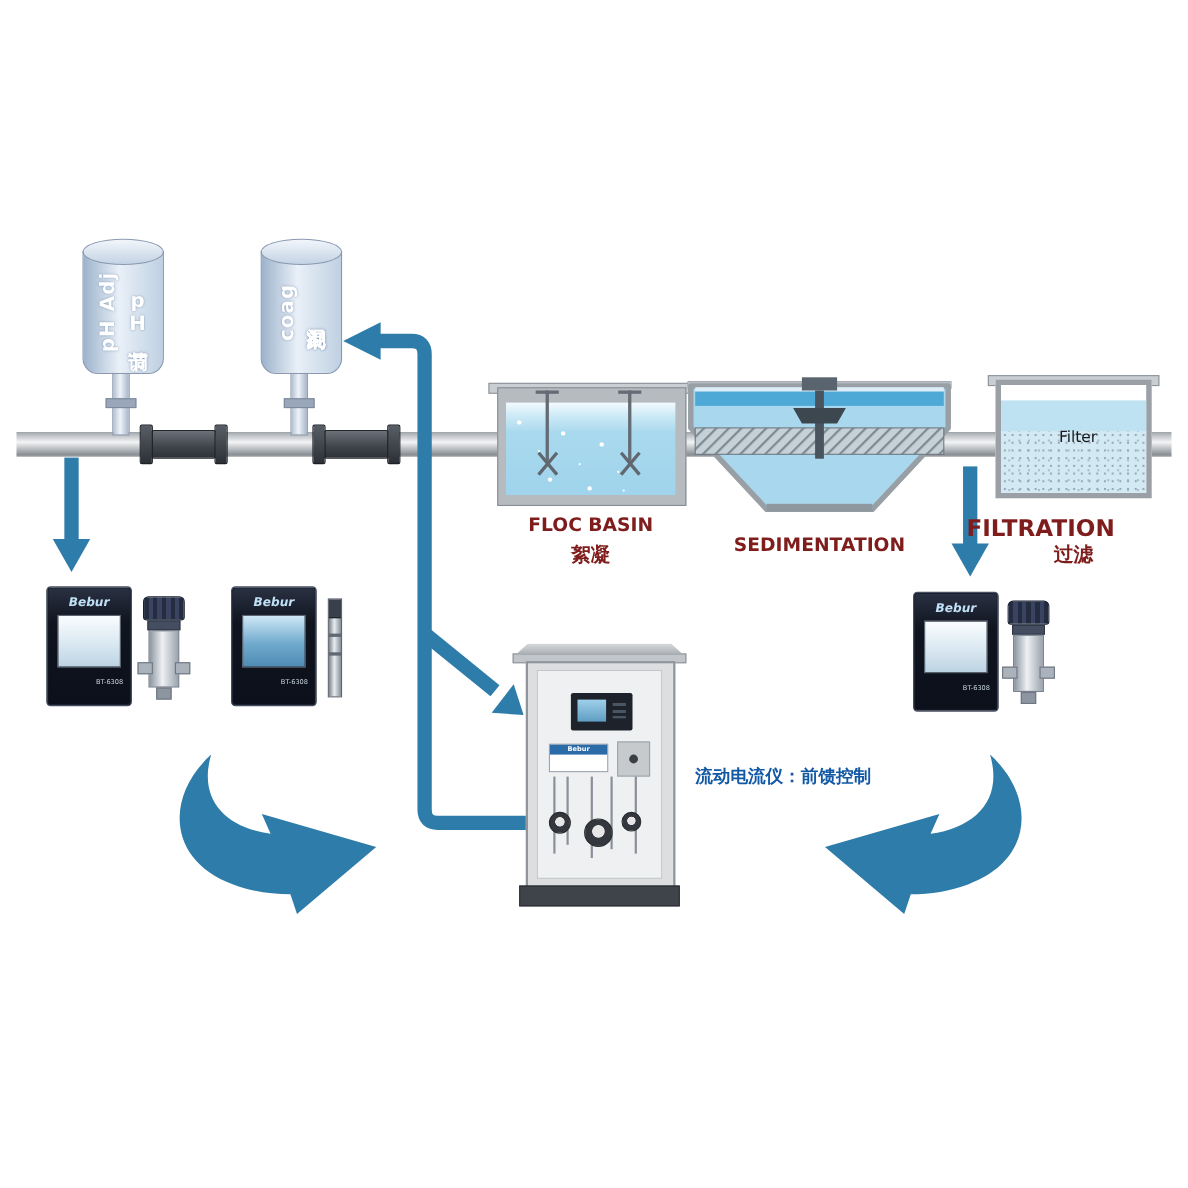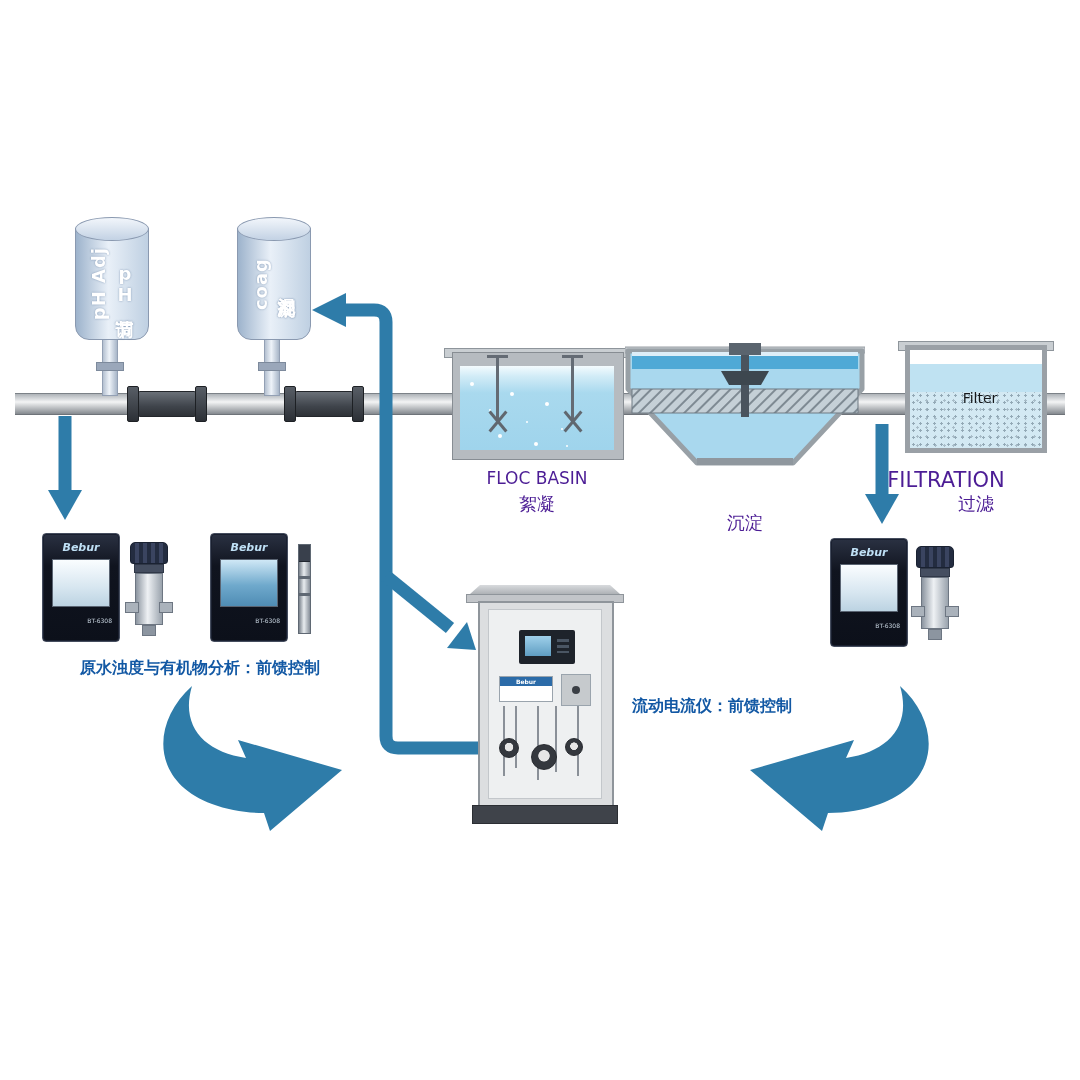--- a/index.html
+++ b/index.html
@@ -19,21 +19,21 @@
   .flange{width:26px;height:7px;background:#9aa7ba;border:1px solid #7d8a9c;}
 
   
   .pipe{height:20px;background:linear-gradient(180deg,#aeb3b8,#f3f4f5 40%,#84898f);border-top:1px solid #7c8288;border-bottom:1px solid #6e7379;}
   .mixer-body{height:24px;background:linear-gradient(180deg,#6a7078,#3f444b 60%,#2e3237),
               repeating-linear-gradient(90deg,transparent 0 6px,rgba(255,255,255,.14) 6px 8px);
               background-blend-mode:normal;border-radius:3px;border:1px solid #23262b;}
   .mixer-flange{width:10px;height:34px;background:linear-gradient(180deg,#585e66,#2c3036);border:1px solid #1d2024;border-radius:2px;}
 
   
-  .blue-label{color:#4c1d95;font-weight:normal;text-align:center;}
+  .blue-label{color:#7f1d1d;font-weight:bold;text-align:center;}
   .floc-frame{width:170px;height:106px;background:#b6bbc0;border:1px solid #878d93;}
   .lip{background:#c9ced2;border:1px solid #8e959b;height:8px;}
   .floc-water{width:154px;height:84px;background:linear-gradient(180deg,#f4fbfe 0,#d2ecf7 12%,#a9d9ee 32%,#9fd4ec 100%);}
   .shaft{width:3px;background:#646b74;}
   .crossbar{width:21px;height:3px;background:#646b74;}
   .blade{position:absolute;width:26px;height:3px;background:#60676f;}
   .bubble{width:4px;height:4px;border-radius:50%;background:#fff;
           box-shadow:18px 26px 0 -1px #fff,40px 10px 0 0 #fff,55px 38px 0 -1px #fff,
                      75px 20px 0 0 #fff,90px 45px 0 -1px #fff,28px 52px 0 0 #fff,
                      108px 30px 0 -1px #fff,64px 60px 0 0 #fff,95px 62px 0 -1px #fff;}
@@ -162,21 +162,21 @@
     <rect x="0" y="12" width="240" height="6" fill="#c3c8cd" stroke="#9aa0a6" stroke-width="1"></rect>
     <polygon points="3,16 237,16 237,54 168,128 72,128 3,54" fill="#a9d8ee" stroke="#98a0a6" stroke-width="5" stroke-linejoin="round"></polygon>
     <rect x="7" y="17" width="226" height="4" fill="#ddeef8"></rect>
     <rect x="7" y="21" width="226" height="13" fill="#4fa9d6"></rect>
     <rect x="7" y="54" width="226" height="24" fill="url(#hatch)" stroke="#6e7a83" stroke-width="1"></rect>
     <rect x="104" y="8" width="32" height="12" fill="#5a646e"></rect>
     <rect x="116" y="20" width="8" height="62" fill="#4a545e"></rect>
     <polygon points="96,36 144,36 136,50 104,50" fill="#3d474f"></polygon>
     <rect x="72" y="123" width="96" height="7" fill="#8f979e"></rect>
   </svg>
-  <div class="abs blue-label" style="left:625px;top:511px;width:240px;font-size:18px;z-index:5;">沉淀</div>
+  <div class="abs blue-label" style="left:625px;top:486px;width:240px;font-size:17px;z-index:5;">SEDIMENTATION</div>
 
   <div class="abs lip" style="left:898px;top:341px;width:154px;z-index:3;"></div>
   <div class="abs filt-frame" style="left:905px;top:345px;z-index:3;"></div>
   <div class="abs filt-water" style="left:910px;top:364px;width:132px;height:30px;z-index:3;"></div>
   <div class="abs filt-sand" style="left:910px;top:392px;width:132px;height:56px;z-index:3;"></div>
   <div class="abs filter-word" style="left:940px;top:390px;width:80px;z-index:4;">Filter</div>
   <div class="abs blue-label" style="left:875px;top:468px;width:142px;font-size:21px;z-index:5;">FILTRATION</div>
   <div class="abs blue-label" style="left:905px;top:492px;width:142px;font-size:18px;z-index:5;">过滤</div>
 
   <div class="abs analyzer" style="left:42px;top:533px;z-index:4;">
@@ -196,21 +196,20 @@
   <div class="abs analyzer blue" style="left:210px;top:533px;z-index:4;">
     <div class="brand">Bebur</div>
     <div class="screen"></div>
     <div class="model">BT-6308</div>
   </div>
   <div class="abs probe" style="left:298px;top:544px;z-index:4;">
     <div class="pcap"></div>
     <div class="ring"></div>
     <div class="ring"></div>
   </div>
-  <div class="abs annot" style="left:40px;top:658px;width:320px;z-index:5;">原水浊度与有机物分析：前馈控制</div>
 
   <div class="abs analyzer" style="left:830px;top:538px;z-index:4;">
     <div class="brand">Bebur</div>
     <div class="screen"></div>
     <div class="model">BT-6308</div>
   </div>
   <div class="abs sensor" style="left:912px;top:546px;z-index:4;">
     <div class="cap"></div>
     <div class="collar"></div>
     <div class="body">

